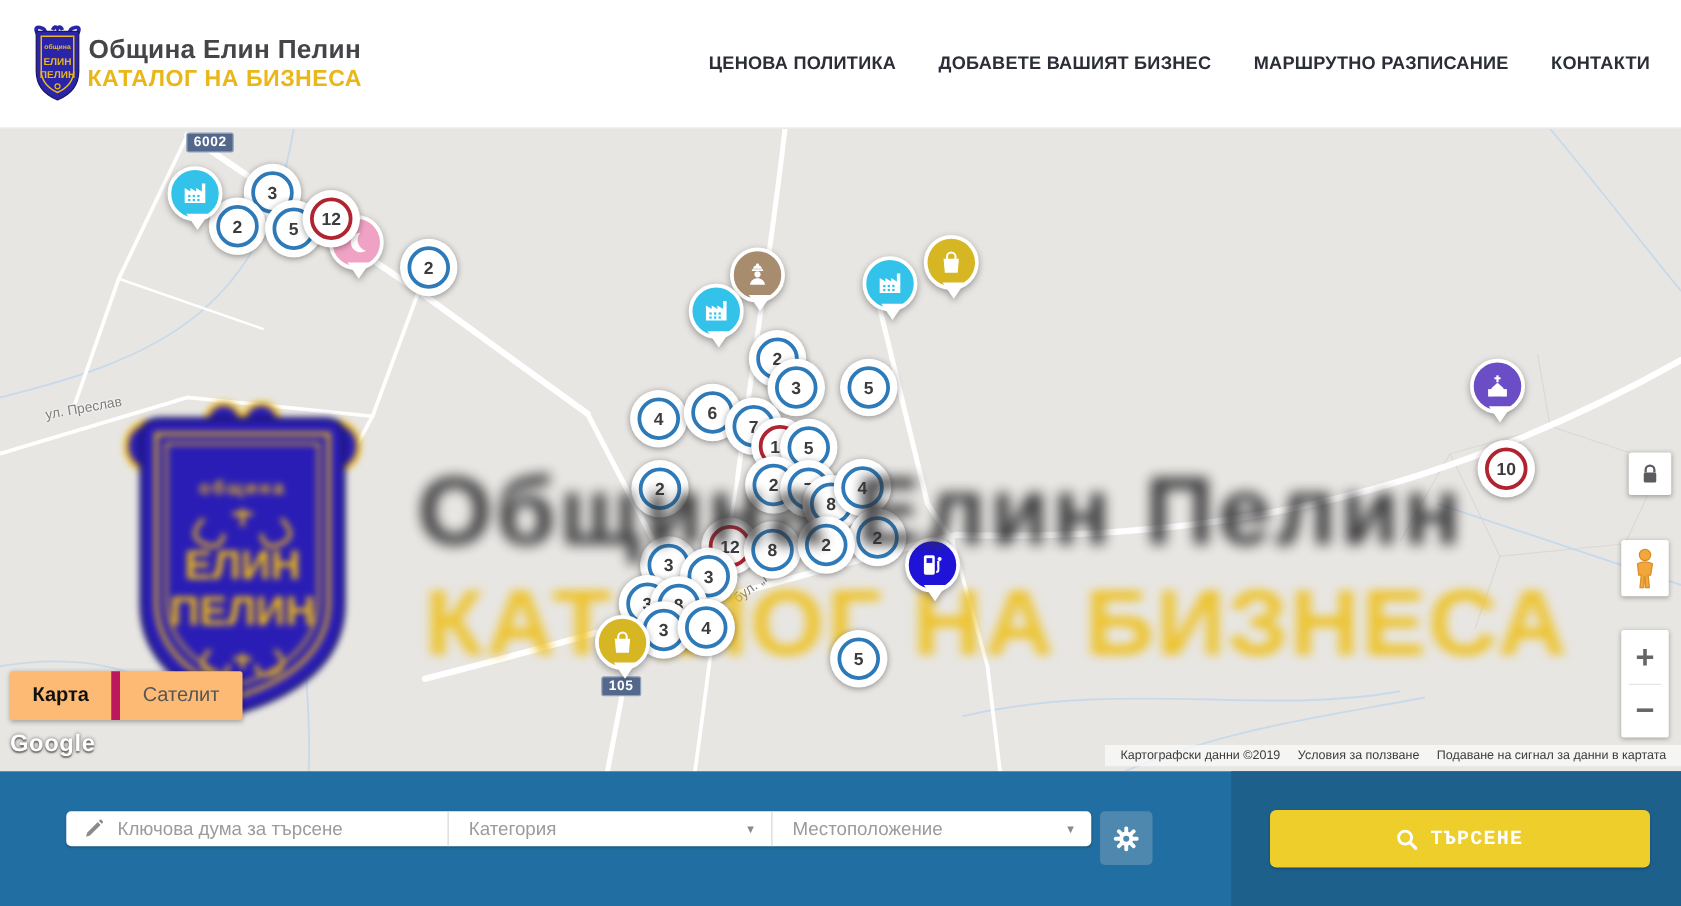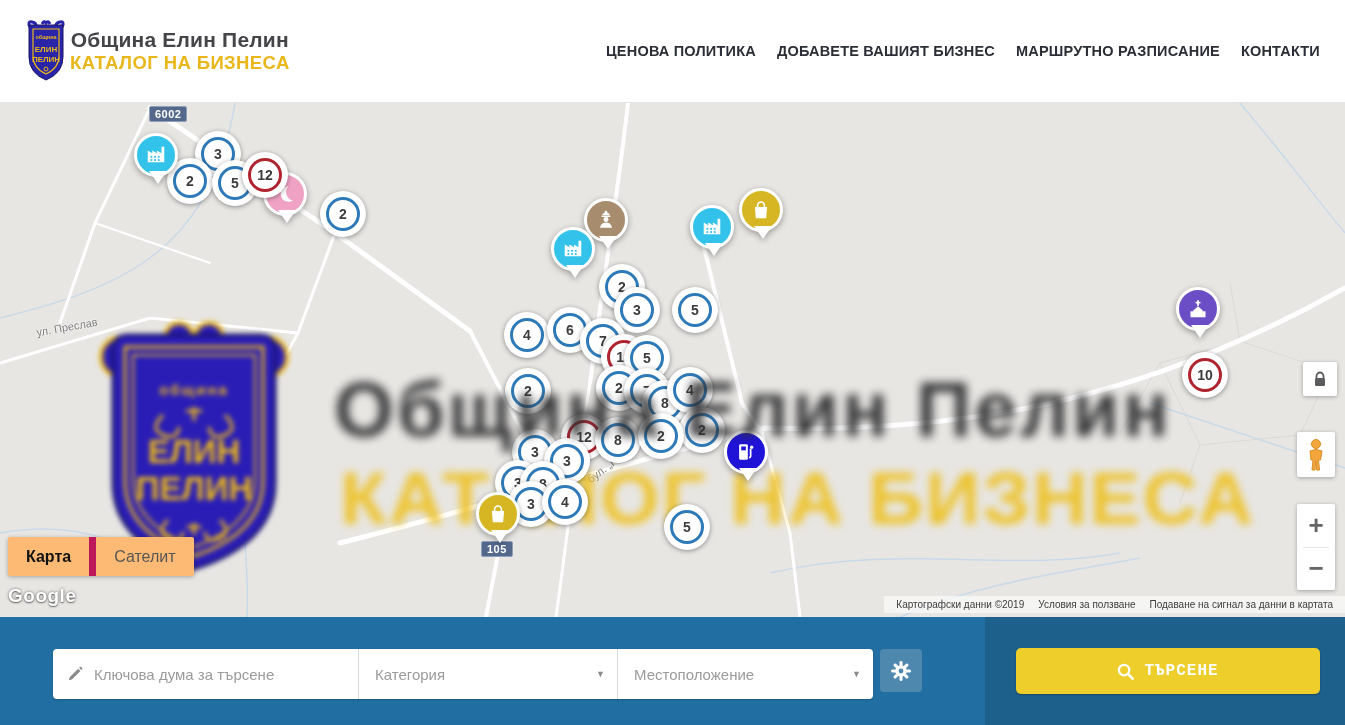--- a/index.html
+++ b/index.html
@@ -6,21 +6,21 @@
   html,body { width:1345px; height:725px; overflow:hidden;
     font-family:"Liberation Sans", sans-serif; background:#fff; }
 
   
   .header { position:relative; width:1345px; height:103px; background:#fff;
     border-bottom:1px solid #e3e3e3; display:flex; align-items:center; z-index:20; }
   .brand { display:flex; align-items:center; margin-left:24px; }
   .brand-text { margin-left:2px; line-height:1.15;text-align:center; }
   .brand-title { font-size:21px; font-weight:bold; color:#454549; letter-spacing:.2px; }
   .brand-subtitle { font-size:18.5px; font-weight:bold; color:#e9b71a; letter-spacing:.4px; }
-  .nav { margin-left:auto; margin-right:25px; display:flex; gap:21px; }
+  .nav { margin-left:auto; margin-right:25px; display:flex; gap:34px; }
   .nav-item { font-size:14.5px; font-weight:bold; color:#2b2e36; letter-spacing:.2px;
     cursor:pointer; white-space:nowrap; }
 
   
   .map { position:relative; width:1345px; height:514px; background:#e8e6e3; overflow:hidden; }
   .map-svg { position:absolute; left:0; top:0; z-index:1; }
 
   .road-shield { position:absolute; z-index:2; background:#54688c; color:#fff;
     font-size:11px; font-weight:bold; padding:1px 5px; border-radius:2px;
     border:1px solid #8fa0bd; letter-spacing:.5px; }
@@ -79,21 +79,21 @@
     background:#fff; box-shadow:0 1px 4px rgba(0,0,0,.3); border-radius:2px;
     display:flex; flex-direction:column; }
   .zoom-btn { flex:1; display:flex; align-items:center; justify-content:center;
     font-size:26px; color:#666; cursor:pointer; font-weight:bold; }
   .zoom-divider { height:1px; background:#e6e6e6; margin:0 6px; }
 
   
   .bottombar { position:relative; width:1345px; height:108px; background:#216fa2; }
   .bottombar-right { position:absolute; right:0; top:0; width:360px; height:108px;
     background:#1d608c; }
-  .searchbar { position:absolute; left:53px; top:32px; width:820px; height:50px;
+  .searchbar { position:absolute; left:53px; top:32px; width:820px; height:28px;
     background:#fff; border-radius:4px; display:flex; align-items:stretch;
     box-shadow:0 1px 2px rgba(0,0,0,.2); z-index:2; }
   .seg { display:flex; align-items:center; }
   .seg-keyword { width:305px; padding-left:14px; }
   .seg-select { border-left:1px solid #d9d9d9; padding:0 12px 0 16px;
     justify-content:space-between; cursor:pointer; }
   .seg-category { width:259px; }
   .seg-location { width:256px;text-align:center; }
   .seg-keyword input { border:none; outline:none; flex:1; font-size:15px; color:#555;
     margin-left:10px; font-family:"Liberation Sans", sans-serif; min-width:0; }

